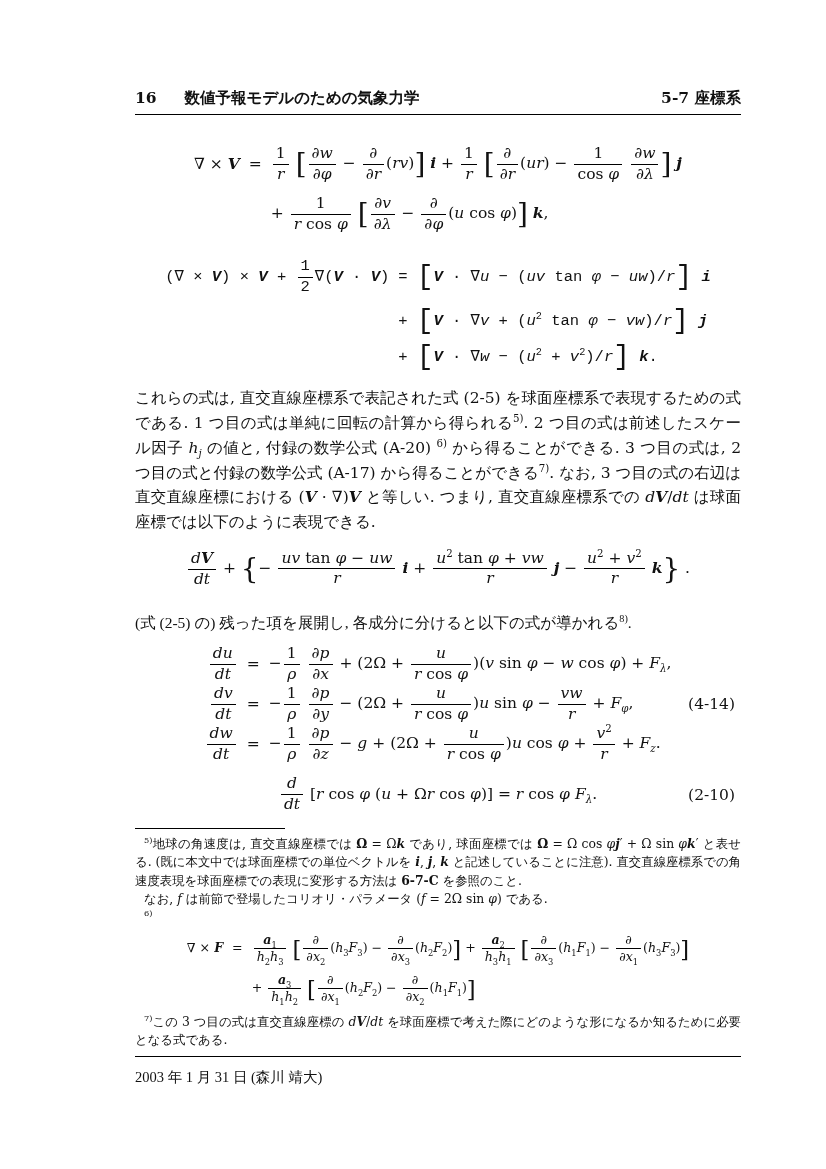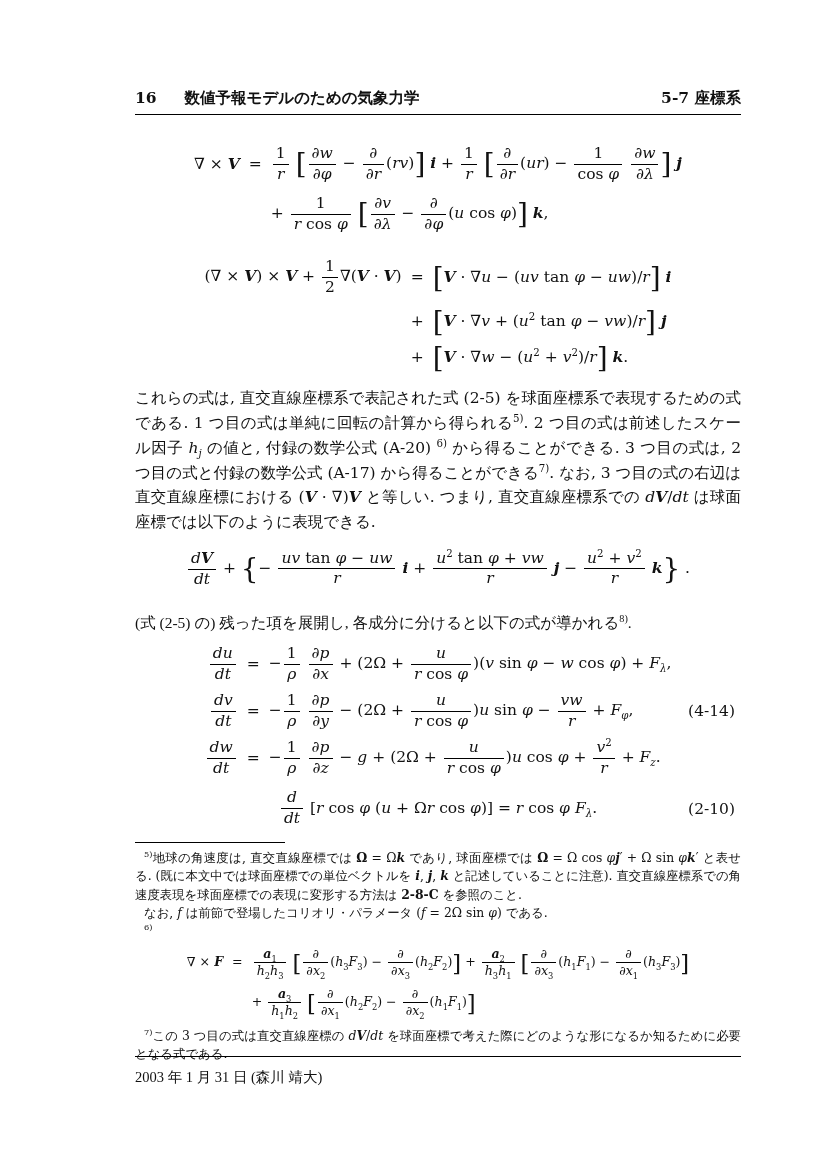--- a/index.html
+++ b/index.html
@@ -64,21 +64,21 @@
         <span class="l">∇ × <i class="v">V</i></span>
         <span class="o">=</span>
         <span class="r"><span class="f"><span class="fn">1</span><span class="fd"><i>r</i></span></span> <span class="bg">[</span><span class="f"><span class="fn">∂<i>w</i></span><span class="fd">∂<i>φ</i></span></span> − <span class="f"><span class="fn">∂</span><span class="fd">∂<i>r</i></span></span>(<i>rv</i>)<span class="bg">]</span> <i class="v">i</i> + <span class="f"><span class="fn">1</span><span class="fd"><i>r</i></span></span> <span class="bg">[</span><span class="f"><span class="fn">∂</span><span class="fd">∂<i>r</i></span></span>(<i>ur</i>) − <span class="f"><span class="fn">1</span><span class="fd">cos <i>φ</i></span></span> <span class="f"><span class="fn">∂<i>w</i></span><span class="fd">∂<i>λ</i></span></span><span class="bg">]</span> <i class="v">j</i></span>
         <span class="l"></span>
           <span class="o"></span>
         <span class="r">+ <span class="f"><span class="fn">1</span><span class="fd"><i>r</i> cos <i>φ</i></span></span> <span class="bg">[</span><span class="f"><span class="fn">∂<i>v</i></span><span class="fd">∂<i>λ</i></span></span> − <span class="f"><span class="fn">∂</span><span class="fd">∂<i>φ</i></span></span>(<i>u</i> cos <i>φ</i>)<span class="bg">]</span> <i class="v">k</i>,</span>
       </div>
     </div>
 
     <div class="eqwrap" style="margin-top:24px;">
-      <div class="eq" style="">
+      <div class="eq" style="font-family:Liberation Mono, monospace;">
         <span class="l">(∇ × <i class="v">V</i>) × <i class="v">V</i> + <span class="f"><span class="fn">1</span><span class="fd">2</span></span>∇(<i class="v">V</i> · <i class="v">V</i>)</span>
         <span class="o">=</span>
         <span class="r"><span class="bg">[</span><i class="v">V</i> · ∇<i>u</i> − (<i>uv</i> tan <i>φ</i> − <i>uw</i>)/<i>r</i><span class="bg">]</span> <i class="v">i</i></span>
         <span class="l"></span>
         <span class="o">+</span>
         <span class="r"><span class="bg">[</span><i class="v">V</i> · ∇<i>v</i> + (<i>u</i><sup>2</sup> tan <i>φ</i> − <i>vw</i>)/<i>r</i><span class="bg">]</span> <i class="v">j</i></span>
         <span class="l"></span>
         <span class="o">+</span>
         <span class="r"><span class="bg">[</span><i class="v">V</i> · ∇<i>w</i> − (<i>u</i><sup>2</sup> + <i>v</i><sup>2</sup>)/<i>r</i><span class="bg">]</span> <i class="v">k</i>.</span>
       </div>
@@ -86,21 +86,21 @@
 
     <p class="body" style="margin-top:16px;">これらの式は, 直交直線座標系で表記された式 (2-5) を球面座標系で表現するための式である. 1 つ目の式は単純に回転の計算から得られる<sup>5)</sup>. 2 つ目の式は前述したスケール因子 <i>h<sub>j</sub></i> の値と, 付録の数学公式 (A-20) <sup>6)</sup> から得ることができる. 3 つ目の式は, 2 つ目の式と付録の数学公式 (A-17) から得ることができる<sup>7)</sup>. なお, 3 つ目の式の右辺は直交直線座標における (<i class="v">V</i> · ∇)<i class="v">V</i> と等しい. つまり, 直交直線座標系での <i>d</i><i class="v">V</i>/<i>dt</i> は球面座標では以下のように表現できる.</p>
 
     <div class="ctr" style="margin-top:14px;">
       <span><span class="f"><span class="fn"><i>d</i><i class="v">V</i></span><span class="fd"><i>dt</i></span></span> + <span class="bg">{</span>− <span class="f"><span class="fn"><i>uv</i> tan <i>φ</i> − <i>uw</i></span><span class="fd"><i>r</i></span></span> <i class="v">i</i> + <span class="f"><span class="fn"><i>u</i><sup>2</sup> tan <i>φ</i> + <i>vw</i></span><span class="fd"><i>r</i></span></span> <i class="v">j</i> − <span class="f"><span class="fn"><i>u</i><sup>2</sup> + <i>v</i><sup>2</sup></span><span class="fd"><i>r</i></span></span> <i class="v">k</i><span class="bg">}</span> .</span>
     </div>
 
     <p class="body" style="margin-top:22px;font-family:Liberation Serif, serif;">(式 (2-5) の) 残った項を展開し, 各成分に分けると以下の式が導かれる<sup>8)</sup>.</p>
 
     <div class="eqwrap" style="margin-top:10px;">
-      <div class="eq" style="row-gap:8px;">
+      <div class="eq" style="row-gap:1px;">
         <span class="l"><span class="f"><span class="fn"><i>du</i></span><span class="fd"><i>dt</i></span></span></span>
         <span class="o">=</span>
         <span class="r">−<span class="f"><span class="fn">1</span><span class="fd"><i>ρ</i></span></span> <span class="f"><span class="fn">∂<i>p</i></span><span class="fd">∂<i>x</i></span></span> + (2Ω + <span class="f"><span class="fn"><i>u</i></span><span class="fd"><i>r</i> cos <i>φ</i></span></span>)(<i>v</i> sin <i>φ</i> − <i>w</i> cos <i>φ</i>) + <i>F</i><sub><i>λ</i></sub>,</span>
         <span class="l"><span class="f"><span class="fn"><i>dv</i></span><span class="fd"><i>dt</i></span></span></span>
         <span class="o">=</span>
         <span class="r">−<span class="f"><span class="fn">1</span><span class="fd"><i>ρ</i></span></span> <span class="f"><span class="fn">∂<i>p</i></span><span class="fd">∂<i>y</i></span></span> − (2Ω + <span class="f"><span class="fn"><i>u</i></span><span class="fd"><i>r</i> cos <i>φ</i></span></span>)<i>u</i> sin <i>φ</i> − <span class="f"><span class="fn"><i>vw</i></span><span class="fd"><i>r</i></span></span> + <i>F</i><sub><i>φ</i></sub>,</span>
         <span class="l"><span class="f"><span class="fn"><i>dw</i></span><span class="fd"><i>dt</i></span></span></span>
         <span class="o">=</span>
         <span class="r">−<span class="f"><span class="fn">1</span><span class="fd"><i>ρ</i></span></span> <span class="f"><span class="fn">∂<i>p</i></span><span class="fd">∂<i>z</i></span></span> − <i>g</i> + (2Ω + <span class="f"><span class="fn"><i>u</i></span><span class="fd"><i>r</i> cos <i>φ</i></span></span>)<i>u</i> cos <i>φ</i> + <span class="f"><span class="fn"><i>v</i><sup>2</sup></span><span class="fd"><i>r</i></span></span> + <i>F</i><sub><i>z</i></sub>.</span>
       </div>
@@ -111,21 +111,21 @@
     <div class="eqwrap" style="margin-top:12px;">
       <div class="ctr">
         <span><span class="f"><span class="fn"><i>d</i></span><span class="fd"><i>dt</i></span></span> [<i>r</i> cos <i>φ</i> (<i>u</i> + Ω<i>r</i> cos <i>φ</i>)] = <i>r</i> cos <i>φ</i> <i>F</i><sub><i>λ</i></sub>.</span>
       </div>
       <span class="eqlabel">(2-10)</span>
     </div>
 
     <hr class="fnrule">
 
     <div class="fnotes">
-      <p class="ind"><sup>5)</sup>地球の角速度は, 直交直線座標では <b>Ω</b> = Ω<i class="v">k</i> であり, 球面座標では <b>Ω</b> = Ω cos <i>φ</i><i class="v">j</i>′ + Ω sin <i>φ</i><i class="v">k</i>′ と表せる. (既に本文中では球面座標での単位ベクトルを <i class="v">i</i>, <i class="v">j</i>, <i class="v">k</i> と記述していることに注意). 直交直線座標系での角速度表現を球面座標での表現に変形する方法は <b>2-8-C</b> を参照のこと.</p>
+      <p class="ind"><sup>5)</sup>地球の角速度は, 直交直線座標では <b>Ω</b> = Ω<i class="v">k</i> であり, 球面座標では <b>Ω</b> = Ω cos <i>φ</i><i class="v">j</i>′ + Ω sin <i>φ</i><i class="v">k</i>′ と表せる. (既に本文中では球面座標での単位ベクトルを <i class="v">i</i>, <i class="v">j</i>, <i class="v">k</i> と記述していることに注意). 直交直線座標系での角速度表現を球面座標での表現に変形する方法は <b>6-7-C</b> を参照のこと.</p>
       <p class="ind">なお, <i>f</i> は前節で登場したコリオリ・パラメータ (<i>f</i> = 2Ω sin <i>φ</i>) である.</p>
       <p class="ind"><sup>6)</sup></p>
       <div class="eqwrap fneq">
         <div class="eq">
           <span class="l">∇ × <i class="v">F</i></span>
           <span class="o">=</span>
           <span class="r"><span class="f"><span class="fn"><i class="v">a</i><sub>1</sub></span><span class="fd"><i>h</i><sub>2</sub><i>h</i><sub>3</sub></span></span> <span class="bg">[</span><span class="f"><span class="fn">∂</span><span class="fd">∂<i>x</i><sub>2</sub></span></span>(<i>h</i><sub>3</sub><i>F</i><sub>3</sub>) − <span class="f"><span class="fn">∂</span><span class="fd">∂<i>x</i><sub>3</sub></span></span>(<i>h</i><sub>2</sub><i>F</i><sub>2</sub>)<span class="bg">]</span> + <span class="f"><span class="fn"><i class="v">a</i><sub>2</sub></span><span class="fd"><i>h</i><sub>3</sub><i>h</i><sub>1</sub></span></span> <span class="bg">[</span><span class="f"><span class="fn">∂</span><span class="fd">∂<i>x</i><sub>3</sub></span></span>(<i>h</i><sub>1</sub><i>F</i><sub>1</sub>) − <span class="f"><span class="fn">∂</span><span class="fd">∂<i>x</i><sub>1</sub></span></span>(<i>h</i><sub>3</sub><i>F</i><sub>3</sub>)<span class="bg">]</span></span>
           <span class="l"></span>
             <span class="o"></span>
           <span class="r">+ <span class="f"><span class="fn"><i class="v">a</i><sub>3</sub></span><span class="fd"><i>h</i><sub>1</sub><i>h</i><sub>2</sub></span></span> <span class="bg">[</span><span class="f"><span class="fn">∂</span><span class="fd">∂<i>x</i><sub>1</sub></span></span>(<i>h</i><sub>2</sub><i>F</i><sub>2</sub>) − <span class="f"><span class="fn">∂</span><span class="fd">∂<i>x</i><sub>2</sub></span></span>(<i>h</i><sub>1</sub><i>F</i><sub>1</sub>)<span class="bg">]</span></span>

